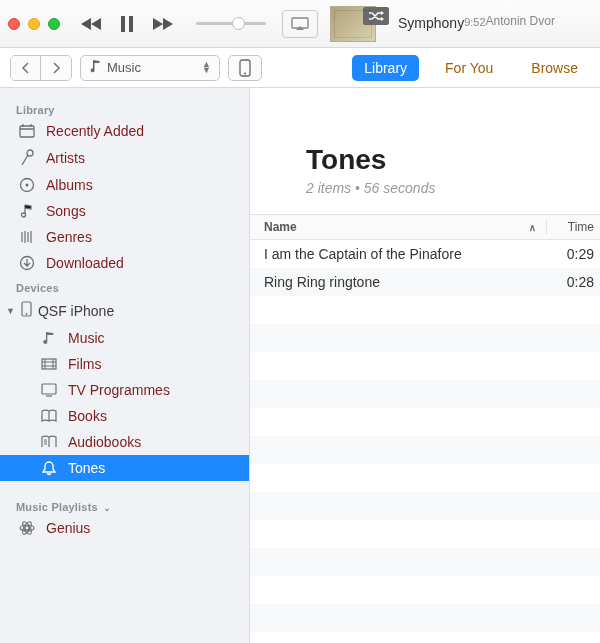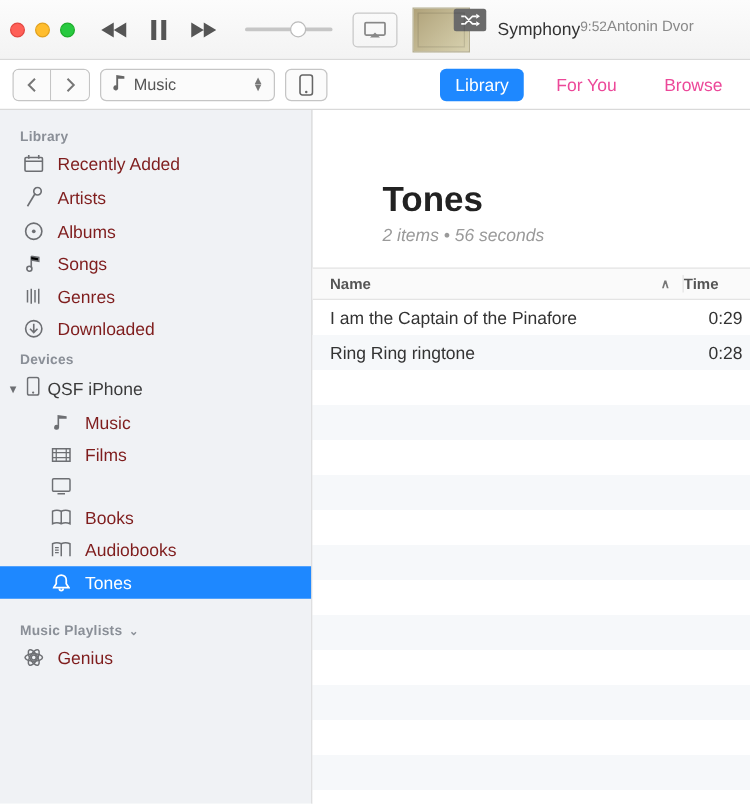--- a/index.html
+++ b/index.html
@@ -29,21 +29,21 @@
 
   
   .toolbar{ height:40px; border-bottom:1px solid #d9d9d9; display:flex; align-items:center; padding:0 10px; gap:8px; background:#fff;}
   .seg{ display:flex; border:1px solid #c5c5c5; border-radius:5px; overflow:hidden; height:26px;}
   .seg button{ background:#fbfbfb; border:none; width:30px; display:flex;align-items:center;justify-content:center; color:#777;}
   .seg button:first-child{border-right:1px solid #c5c5c5;}
   .media-picker{ border:1px solid #c5c5c5; border-radius:5px; height:26px; width:140px; background:#fbfbfb; display:flex; align-items:center; padding:0 8px; gap:6px; color:#555;}
   .media-picker .arrows{ margin-left:auto; color:#777; line-height:.6; font-size:9px; display:flex; flex-direction:column;}
   .device-btn{ border:1px solid #c5c5c5; border-radius:5px; height:26px; width:34px; background:#fbfbfb; display:flex;align-items:center;justify-content:center; color:#555;}
   .tabs{ margin-left:auto; display:flex; gap:14px; align-items:center; }
-  .tab{ font-size:14px; color:#ec4899; padding:5px 12px; border-radius:5px; }
+  .tab{ font-size:14px; color:#a16207; padding:5px 12px; border-radius:5px; }
   .tab.active{ background:#1e88ff; color:#fff; }
 
   
   .body{ display:flex; height:calc(643px - 48px - 40px); }
   .sidebar{ width:250px; background:#f0f2f5; border-right:1px solid #d9d9d9; padding-top:10px; overflow:hidden;}
   .sb-header{ font-size:11px; color:#8a8f97; padding:6px 16px 2px; font-weight:600; letter-spacing:.2px;}
   .sb-header .caret{ font-size:9px; margin-left:2px; color:#8a8f97;}
   .sb-item{ display:flex; align-items:center; gap:10px; padding:5px 16px 5px 18px; font-size:14px; color:#7f1d1d; }
   .sb-item .ic{ width:18px; display:flex; justify-content:center; color:#6d6f73;}
   .sb-item.selected{ background:#1e88ff; color:#fff; }
@@ -52,21 +52,21 @@
   .dev-row .tri{ font-size:9px; color:#6d6f73;}
   .sb-sub{ padding-left:40px !important; }
 
   .main{ flex:1; display:flex; flex-direction:column; }
   .main-head{ padding:56px 0 18px 56px; }
   .main-title{ font-size:28px; font-weight:700; color:#222; }
   .main-sub{ font-size:14px; color:#9a9a9a; margin-top:4px;font-style:italic;}
   .table-head{ display:flex; border-top:1px solid #e4e4e4; border-bottom:1px solid #e4e4e4; height:26px; align-items:center; font-size:12px; color:#555; background:#fafafa;}
   .col-name{ flex:1; padding-left:14px; display:flex; align-items:center; font-weight:600;}
   .col-name .sort{ margin-left:auto; margin-right:10px; color:#777; font-size:10px;}
-  .col-time{ width:54px; border-left:1px solid #e4e4e4; padding-right:6px; font-weight:700;}
+  .col-time{ width:54px; border-left:1px solid #e4e4e4; text-align:right; padding-right:6px; font-weight:400;}
   .row{ display:flex; height:28px; align-items:center; font-size:14px;}
   .row:nth-child(even){ background:#f6f8fa;}
   .row .c1{ flex:1; padding-left:14px; }
   .row .c2{ width:54px; text-align:right; padding-right:6px;}
   .striped{ flex:1; background:repeating-linear-gradient(#fff 0 28px,#f6f8fa 28px 56px);}
 </style>
 </head>
 <body>
 
 <div class="titlebar">
@@ -244,20 +244,21 @@
         </span>
       <span>Films</span>
     </div>
     <div class="sb-item sb-sub">
       <span class="ic">
           <svg width="16" height="14" viewBox="0 0 16 14">
             <rect x="1" y="1" width="14" height="10" rx="1" fill="none" stroke="#6d6f73" stroke-width="1.2"></rect>
             <path stroke="#6d6f73" stroke-width="1.2" d="M5 13h6"></path>
           </svg>
         </span>
+      <span>TV Programmes</span>
     </div>
     <div class="sb-item sb-sub">
       <span class="ic">
           <svg width="16" height="14" viewBox="0 0 16 14">
             <path fill="none" stroke="#6d6f73" stroke-width="1.2" d="M8 2C6 1 3 1 1 2v10c2-1 5-1 7 0 2-1 5-1 7 0V2c-2-1-5-1-7 0zM8 2v10"></path>
           </svg>
         </span>
       <span>Books</span>
     </div>
     <div class="sb-item sb-sub">

